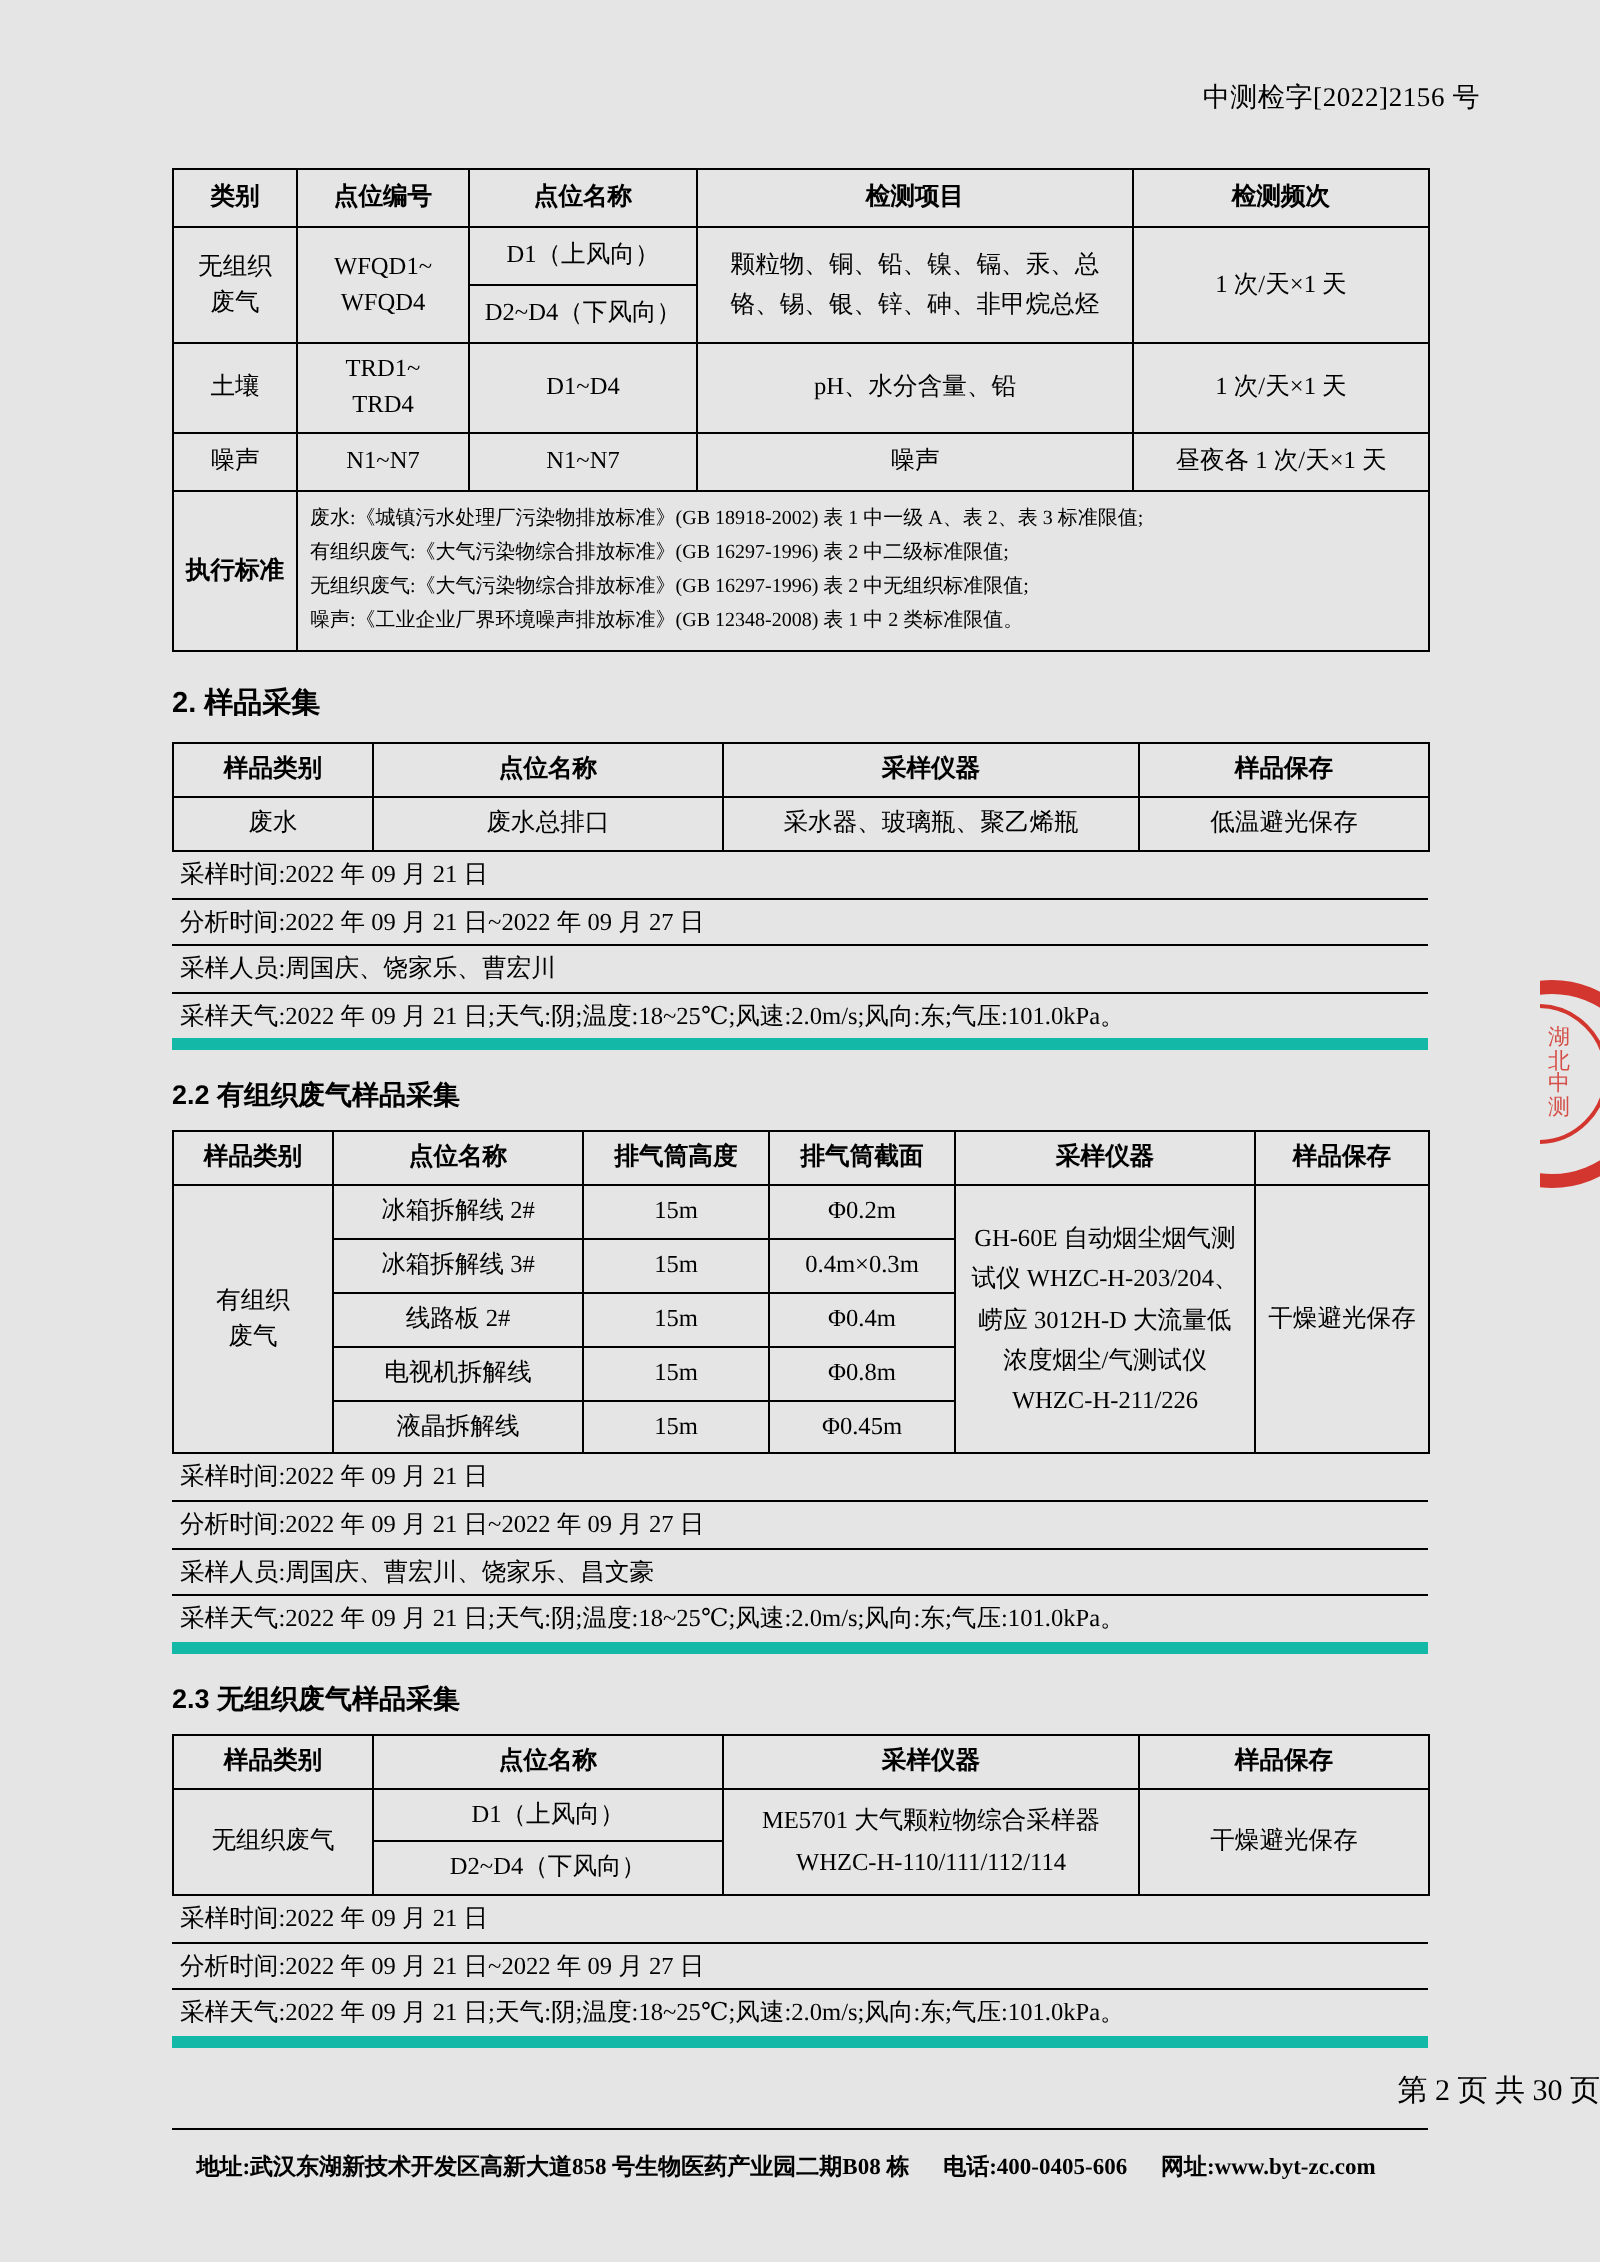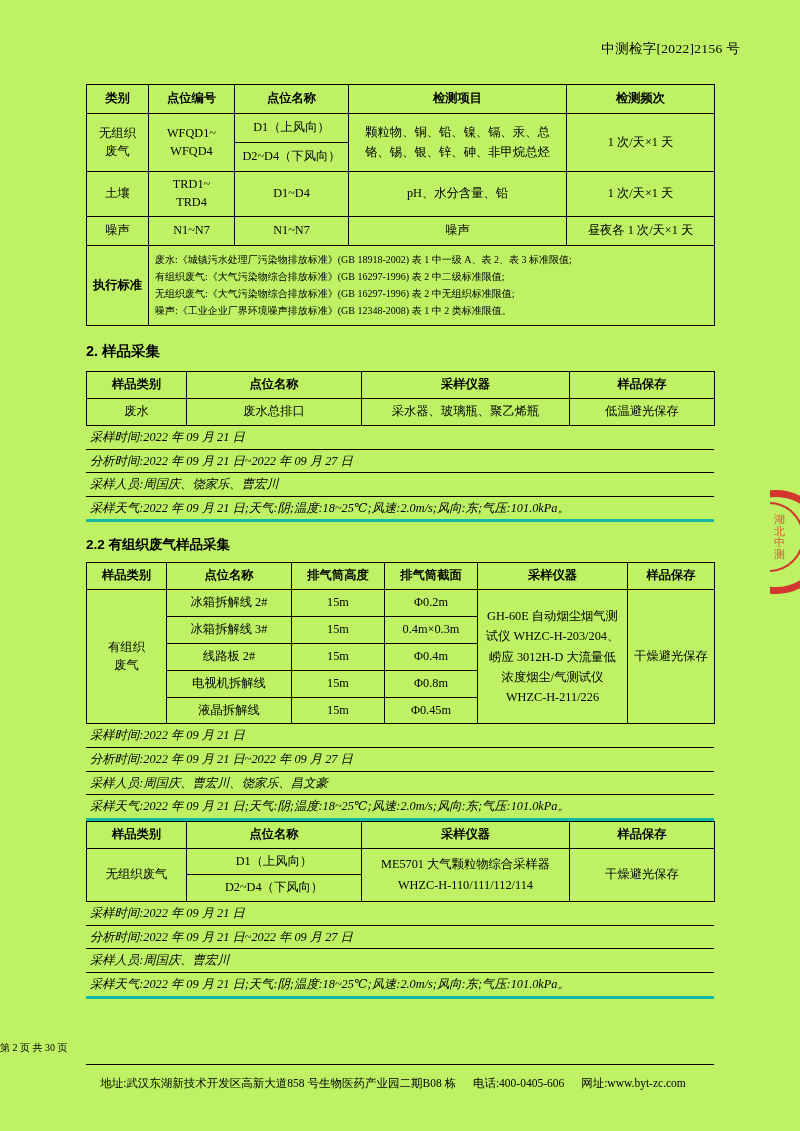--- a/index.html
+++ b/index.html
@@ -3,21 +3,21 @@
 <meta charset="utf-8">
 <style>
   html, body {
     margin: 0;
     padding: 0;
     background: #8a8a8a;
   }
   .page {
     width: 800px;
     height: 1131px;
-    background: #bef264;
+    background: #e5e5e5;
     margin: 0 auto;
     position: relative;
     font-family: "Liberation Serif", "DejaVu Serif", serif;
     color: #000;
     box-sizing: border-box;
     overflow: hidden;
   }
   .doc-no {
     position: absolute;
     top: 40px;
@@ -65,52 +65,52 @@
     margin: 16px 0 10px 0;
   }
   h3.sub {
     font-family: "Liberation Sans", "DejaVu Sans", sans-serif;
     font-size: 13.5px;
     font-weight: bold;
     margin: 14px 0 8px 0;
   }
   .infolines {
     margin-top: 0;
-    border-bottom: 3px solid #14b8a6;
-    font-style: italic;
+    border-bottom: 6px solid #14b8a6;
   }
   .infoline {
     font-size: 12.3px;
     padding: 3px 2px 3px 4px;
     border-top: 1px solid #000;
     line-height: 1.35;
   }
   .infolines .infoline:first-child { border-top: none; }
   .footer-page {
     position: absolute;
     left: 0;
     right: 0;
     bottom: 76px;
-    text-align: left;
-    font-size: 10px;
+    text-align: right;
+    font-size: 15px;
   }
   .footer-rule {
     position: absolute;
     left: 86px;
     right: 86px;
     bottom: 66px;
     border-top: 1px solid #000;
   }
   .footer-addr {
     position: absolute;
     left: 0;
     right: 0;
     bottom: 40px;
     text-align: center;
     font-size: 11.5px;
+    font-weight: bold;
   }
   .footer-addr span { margin-right: 14px; }
   .seal {
     position: absolute;
     right: 0px;
     top: 490px;
     width: 30px;
     height: 110px;
     overflow: hidden;
   }
@@ -297,20 +297,21 @@
       </tr>
     </tbody>
       </table>
     <div class="infolines">
       <div class="infoline">采样时间:2022 年 09 月 21 日</div>
       <div class="infoline">分析时间:2022 年 09 月 21 日~2022 年 09 月 27 日</div>
       <div class="infoline">采样人员:周国庆、曹宏川、饶家乐、昌文豪</div>
       <div class="infoline">采样天气:2022 年 09 月 21 日;天气:阴;温度:18~25℃;风速:2.0m/s;风向:东;气压:101.0kPa。</div>
     </div>
 
+    <h3 class="sub">2.3 无组织废气样品采集</h3>
 
     <table>
       <colgroup>
           <col style="width:100px">
           <col style="width:175px">
           <col style="width:208px">
           <col style="width:145px">
         </colgroup>
       <tbody>
           <tr>
@@ -326,21 +327,20 @@
         <td rowspan="2">干燥避光保存</td>
       </tr>
       <tr>
         <td>D2~D4（下风向）</td>
       </tr>
     </tbody>
       </table>
     <div class="infolines">
       <div class="infoline">采样时间:2022 年 09 月 21 日</div>
       <div class="infoline">分析时间:2022 年 09 月 21 日~2022 年 09 月 27 日</div>
-      <div class="infoline">采样人员:周国庆、曹宏川</div>
       <div class="infoline">采样天气:2022 年 09 月 21 日;天气:阴;温度:18~25℃;风速:2.0m/s;风向:东;气压:101.0kPa。</div>
     </div>
 
   </div>
 
   <div class="footer-page">第 2 页 共 30 页</div>
   <div class="footer-rule"></div>
   <div class="footer-addr">
     <span>地址:武汉东湖新技术开发区高新大道858 号生物医药产业园二期B08 栋</span>
     <span>电话:400-0405-606</span>

